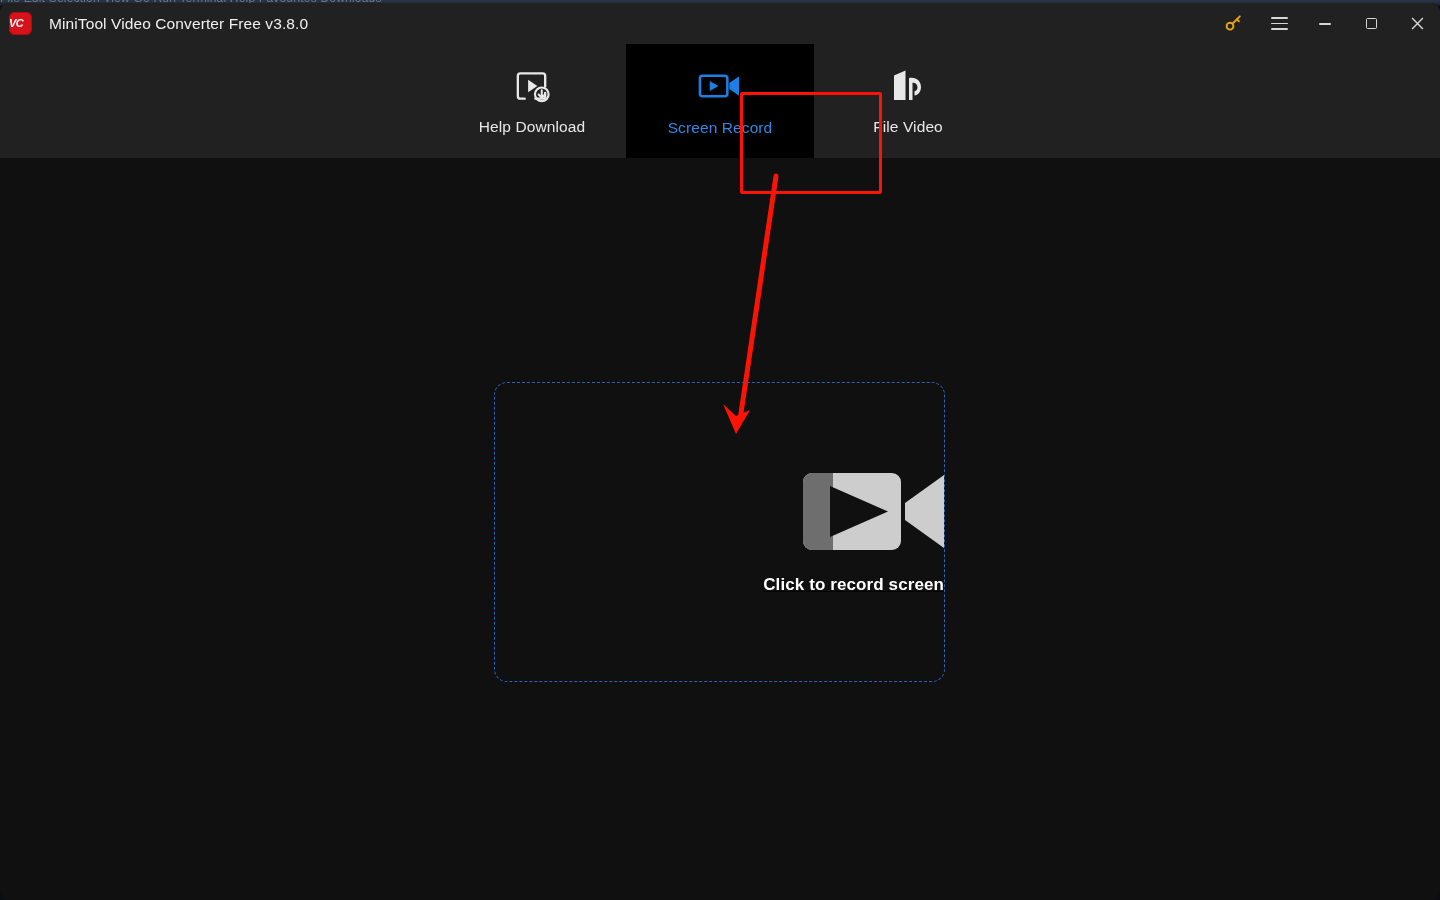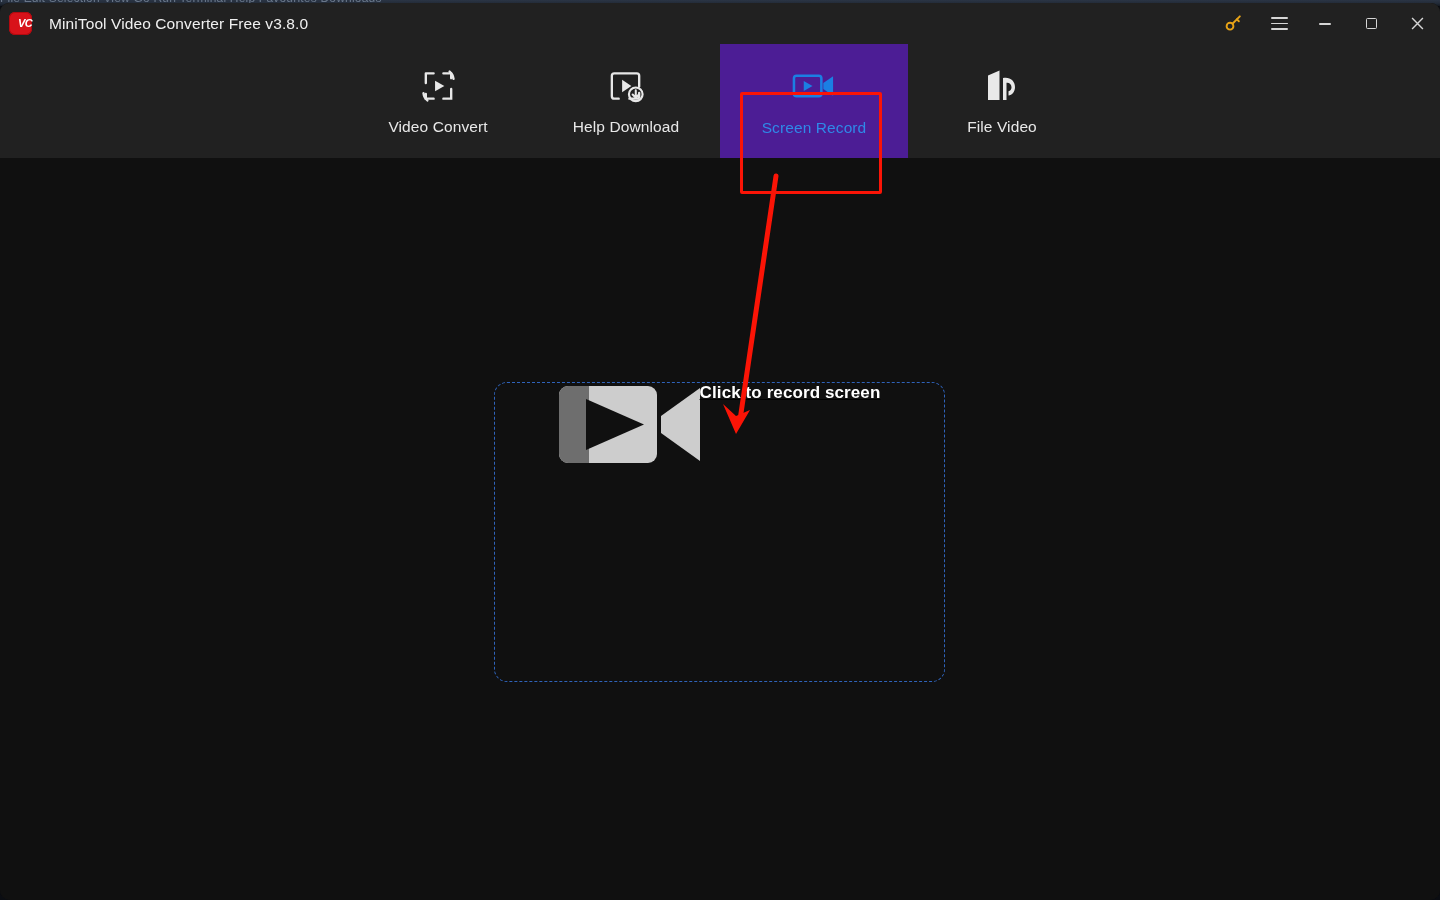--- a/index.html
+++ b/index.html
@@ -51,21 +51,21 @@
     display: flex;
     align-items: center;
     padding-left: 9px;
   }
   #app-logo {
     width: 23px; height: 23px;
     border-radius: 6px;
     background: #d8121a;
     display: flex;
     align-items: center;
-    justify-content: flex-end;
+    justify-content: flex-start;
     flex: none;
     box-shadow: 0 0 0 1px #b3090f inset;
   }
   #app-logo span {
     color: #fff;
     font-size: 11px;
     font-weight: bold;
     font-style: italic;
     letter-spacing: -.6px;
     line-height: 1;
@@ -130,21 +130,21 @@
     display: flex;
     align-items: center;
     justify-content: center;
   }
   .tab .tab-label {
     font-size: 15.5px;
     color: #e8e8e8;
     letter-spacing: .1px;
     white-space: nowrap;
   }
-  .tab.active { background: #4c1d95; gap: 13px; }
+  .tab.active { background: #000000; gap: 13px; }
   .tab.active .tab-label { color: #2f89e8; }
 
   
   #annotation-box {
     position: absolute;
     left: 740px; top: 48px;
     width: 142px; height: 102px;
     border: 3px solid #fb1406;
     border-radius: 2px;
     pointer-events: none;
@@ -158,22 +158,22 @@
     background: #101010;
   }
 
   #record-dropzone {
     position: absolute;
     left: 494px; top: 224px;
     width: 451px; height: 300px;
     border: 1.6px dashed #2f63ba;
     border-radius: 13px;
     display: flex;
-    flex-direction: row;
-    align-items: flex-start;
+    flex-direction: column;
+    align-items: flex-end;
     justify-content: center;
     cursor: pointer;
     text-decoration: underline;
   }
   #camcorder-icon { margin-bottom: 22px; }
   #dropzone-label {
     color: #ffffff;
     font-size: 17px;
     font-weight: bold;
     letter-spacing: .1px;
@@ -235,31 +235,20 @@
         <svg width="13" height="13" viewBox="0 0 12 12">
           <path d="M1 1 L11 11 M11 1 L1 11" stroke="#d6d6d6" stroke-width="1.3" fill="none"></path>
         </svg>
       </div>
 
     </div>
   </div>
 
   <div id="tab-bar">
 
-    <div class="tab">
-      <div class="tab-icon">
-        <svg width="41" height="38" viewBox="0 0 42 38">
-          <path d="M8 6 H16 M8 6 V16 M8 27 V32 H16 M34 6 H26 M34 6 V11 M34 22 V32 H26" fill="none" stroke="#e8e8e8" stroke-width="2.4" stroke-linecap="round"></path>
-          <path d="M32.4 4.2 A11 11 0 0 1 36.4 11.6" fill="none" stroke="#e8e8e8" stroke-width="2.4" stroke-linecap="round"></path>
-          <path d="M9.6 33.8 A11 11 0 0 1 5.6 26.4" fill="none" stroke="#e8e8e8" stroke-width="2.4" stroke-linecap="round"></path>
-          <path d="M17.5 13.5 L27 19 L17.5 24.5 Z" fill="#e8e8e8"></path>
-        </svg>
-      </div>
-      <div class="tab-label">Video Convert</div>
-    </div>
 
     <div class="tab">
       <div class="tab-icon">
         <svg width="41" height="38" viewBox="0 0 42 38">
           <path d="M6 8.5 a2.5 2.5 0 0 1 2.5-2.5 H31.5 a2.5 2.5 0 0 1 2.5 2.5 V19.5 M34 26 V29.5 a2.5 2.5 0 0 1 -2.5 2.5 H24 M13 32 H8.5 A2.5 2.5 0 0 1 6 29.5 V8.5" fill="none" stroke="#e8e8e8" stroke-width="2.4" stroke-linejoin="round" stroke-linecap="round"></path>
           <path d="M16.5 12.5 L26 19 L16.5 25.5 Z" fill="#e8e8e8"></path>
           <circle cx="30.5" cy="27.5" r="7" fill="none" stroke="#e8e8e8" stroke-width="2.2"></circle>
           <path d="M30.5 23.5 V31 M27.3 27.8 L30.5 31 L33.7 27.8" fill="none" stroke="#e8e8e8" stroke-width="2.1" stroke-linecap="round" stroke-linejoin="round"></path>
         </svg>
       </div>

